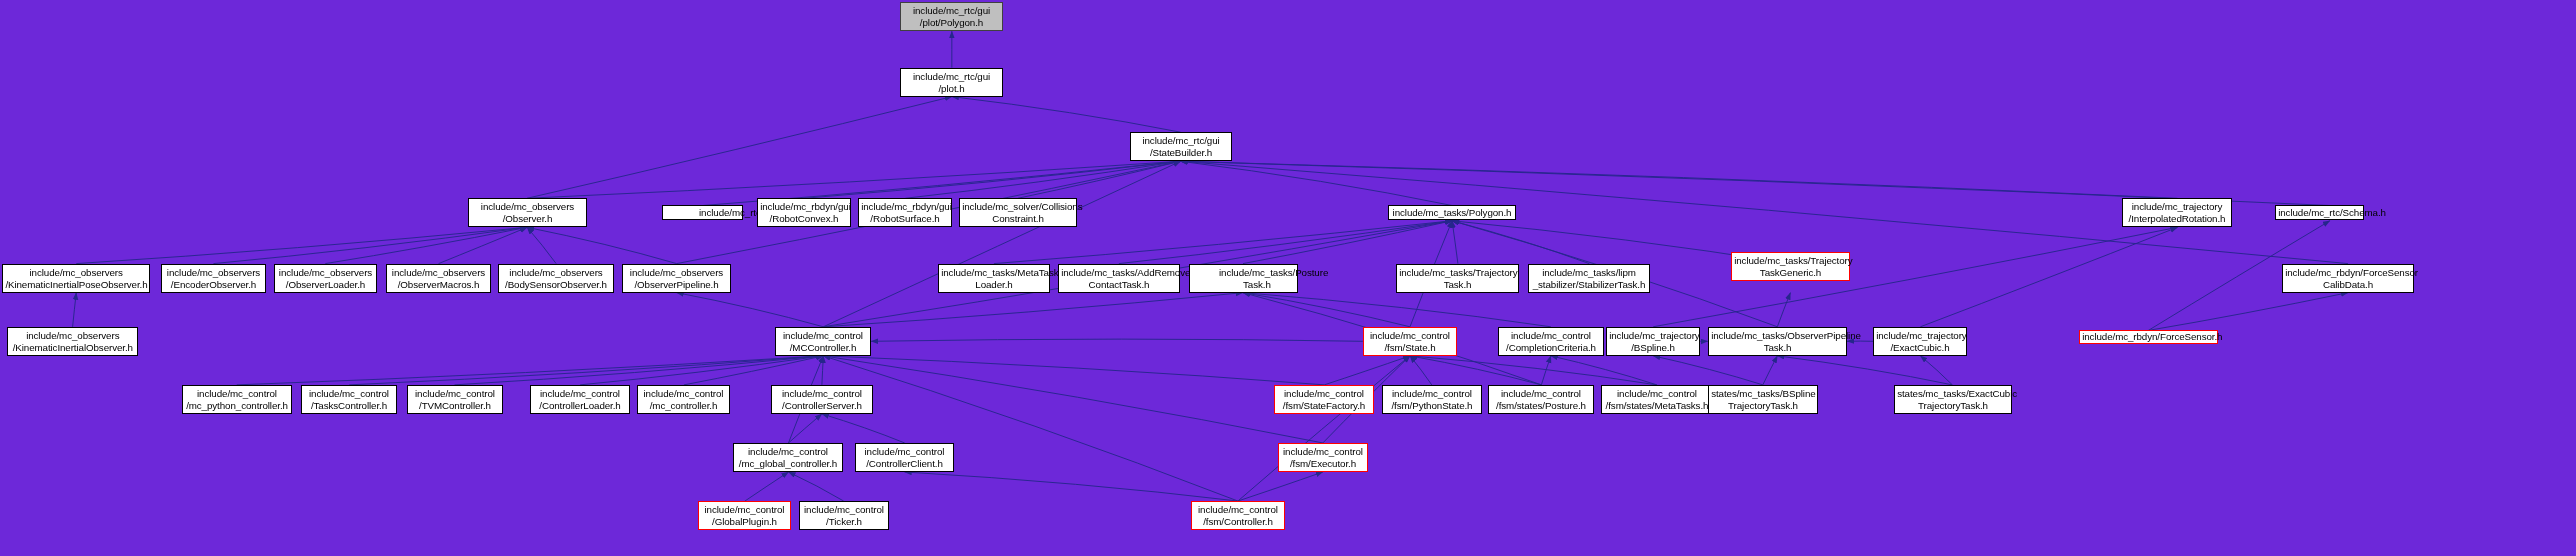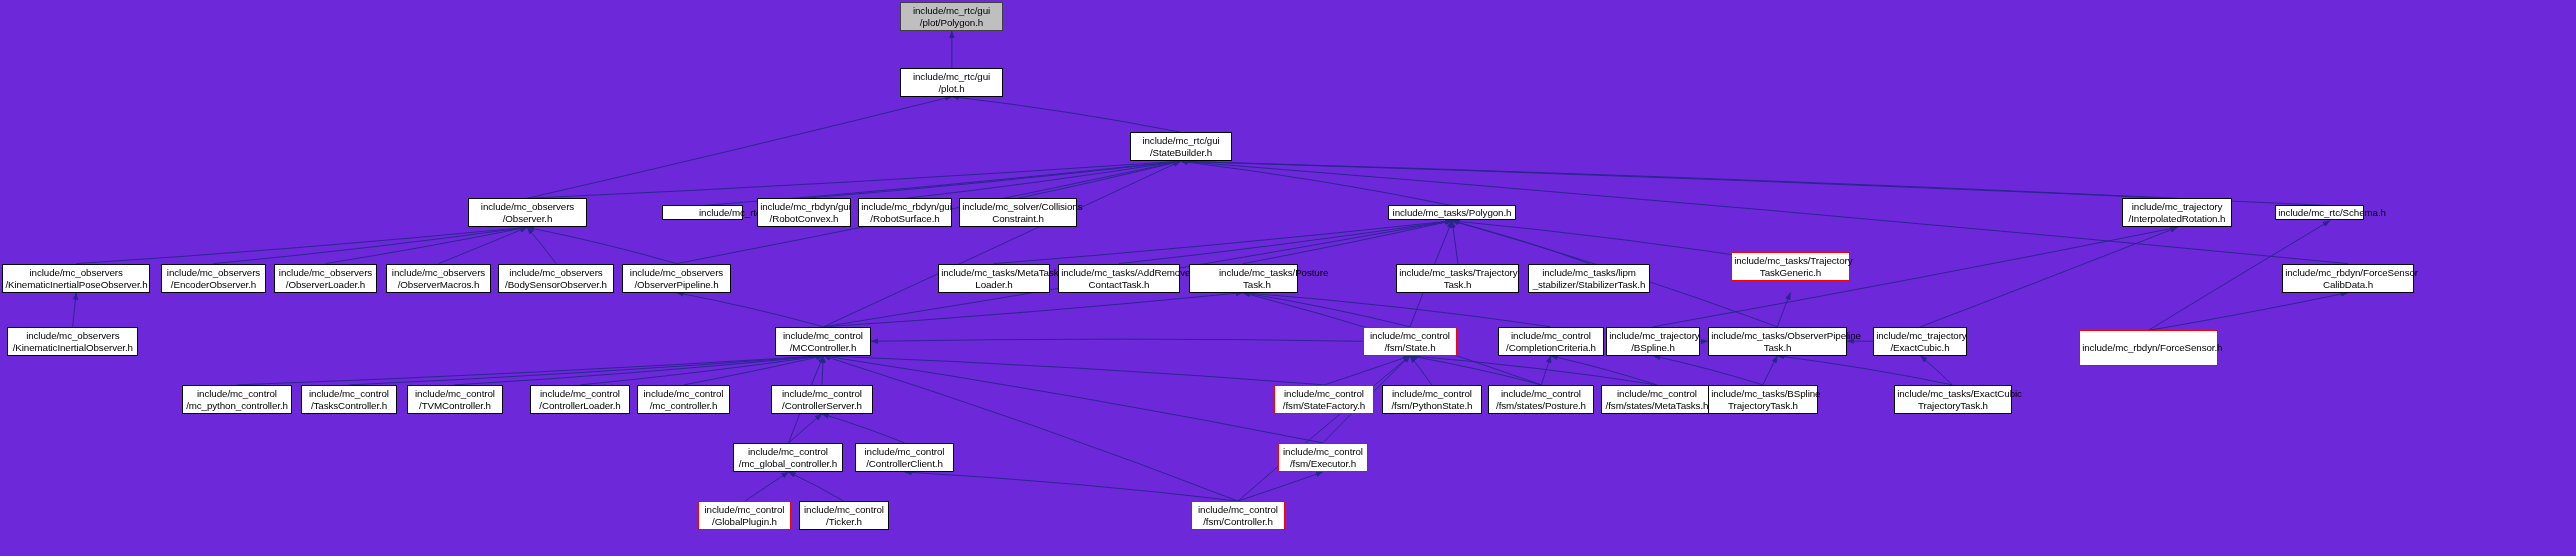--- a/index.html
+++ b/index.html
@@ -151,44 +151,44 @@
       <div class="node red" style="left: 1363px; top: 327px; width: 94px; height: 29px;"><span>include/mc_control
 /fsm/State.h</span></div>
       <div class="node" style="left: 1498px; top: 327px; width: 106px; height: 29px;"><span>include/mc_control
 /CompletionCriteria.h</span></div>
       <div class="node" style="left: 1606px; top: 327px; width: 94px; height: 29px;"><span>include/mc_trajectory
 /BSpline.h</span></div>
       <div class="node" style="left: 1708px; top: 327px; width: 139px; height: 29px;"><span>include/mc_tasks/ObserverPipeline
 Task.h</span></div>
       <div class="node" style="left: 1873px; top: 327px; width: 94px; height: 29px;"><span>include/mc_trajectory
 /ExactCubic.h</span></div>
-      <div class="node red" style="left: 2079px; top: 330px; width: 139px; height: 36px; justify-content: center;"><span>include/mc_rbdyn/ForceSensor.h</span></div>
+      <div class="node red" style="left: 2079px; top: 330px; width: 139px; height: 14px; justify-content: center;"><span>include/mc_rbdyn/ForceSensor.h</span></div>
       <div class="node" style="left: 182px; top: 385px; width: 110px; height: 29px;"><span>include/mc_control
 /mc_python_controller.h</span></div>
       <div class="node" style="left: 301px; top: 385px; width: 96px; height: 29px;"><span>include/mc_control
 /TasksController.h</span></div>
       <div class="node" style="left: 407px; top: 385px; width: 96px; height: 29px;"><span>include/mc_control
 /TVMController.h</span></div>
       <div class="node" style="left: 530px; top: 385px; width: 100px; height: 29px;"><span>include/mc_control
 /ControllerLoader.h</span></div>
       <div class="node" style="left: 637px; top: 385px; width: 93px; height: 29px;"><span>include/mc_control
 /mc_controller.h</span></div>
       <div class="node" style="left: 771px; top: 385px; width: 102px; height: 29px;"><span>include/mc_control
 /ControllerServer.h</span></div>
       <div class="node red" style="left: 1274px; top: 385px; width: 100px; height: 29px;"><span>include/mc_control
 /fsm/StateFactory.h</span></div>
       <div class="node" style="left: 1382px; top: 385px; width: 100px; height: 29px;"><span>include/mc_control
 /fsm/PythonState.h</span></div>
       <div class="node" style="left: 1488px; top: 385px; width: 106px; height: 29px;"><span>include/mc_control
 /fsm/states/Posture.h</span></div>
       <div class="node" style="left: 1601px; top: 385px; width: 112px; height: 29px;"><span>include/mc_control
 /fsm/states/MetaTasks.h</span></div>
-      <div class="node" style="left: 1708px; top: 385px; width: 110px; height: 29px;"><span>include/mc_tasks/BSpline
+      <div class="node" style="left: 1708px; top: 385px; width: 110px; height: 29px;"><span>states/mc_tasks/BSpline
 TrajectoryTask.h</span></div>
-      <div class="node" style="left: 1894px; top: 385px; width: 118px; height: 29px;"><span>include/mc_tasks/ExactCubic
+      <div class="node" style="left: 1894px; top: 385px; width: 118px; height: 29px;"><span>states/mc_tasks/ExactCubic
 TrajectoryTask.h</span></div>
       <div class="node" style="left: 733px; top: 443px; width: 110px; height: 29px;"><span>include/mc_control
 /mc_global_controller.h</span></div>
       <div class="node" style="left: 855px; top: 443px; width: 99px; height: 29px;"><span>include/mc_control
 /ControllerClient.h</span></div>
       <div class="node red" style="left: 1278px; top: 443px; width: 90px; height: 29px;"><span>include/mc_control
 /fsm/Executor.h</span></div>
       <div class="node red" style="left: 698px; top: 501px; width: 93px; height: 29px;"><span>include/mc_control
 /GlobalPlugin.h</span></div>
       <div class="node" style="left: 799px; top: 501px; width: 90px; height: 29px;"><span>include/mc_control

